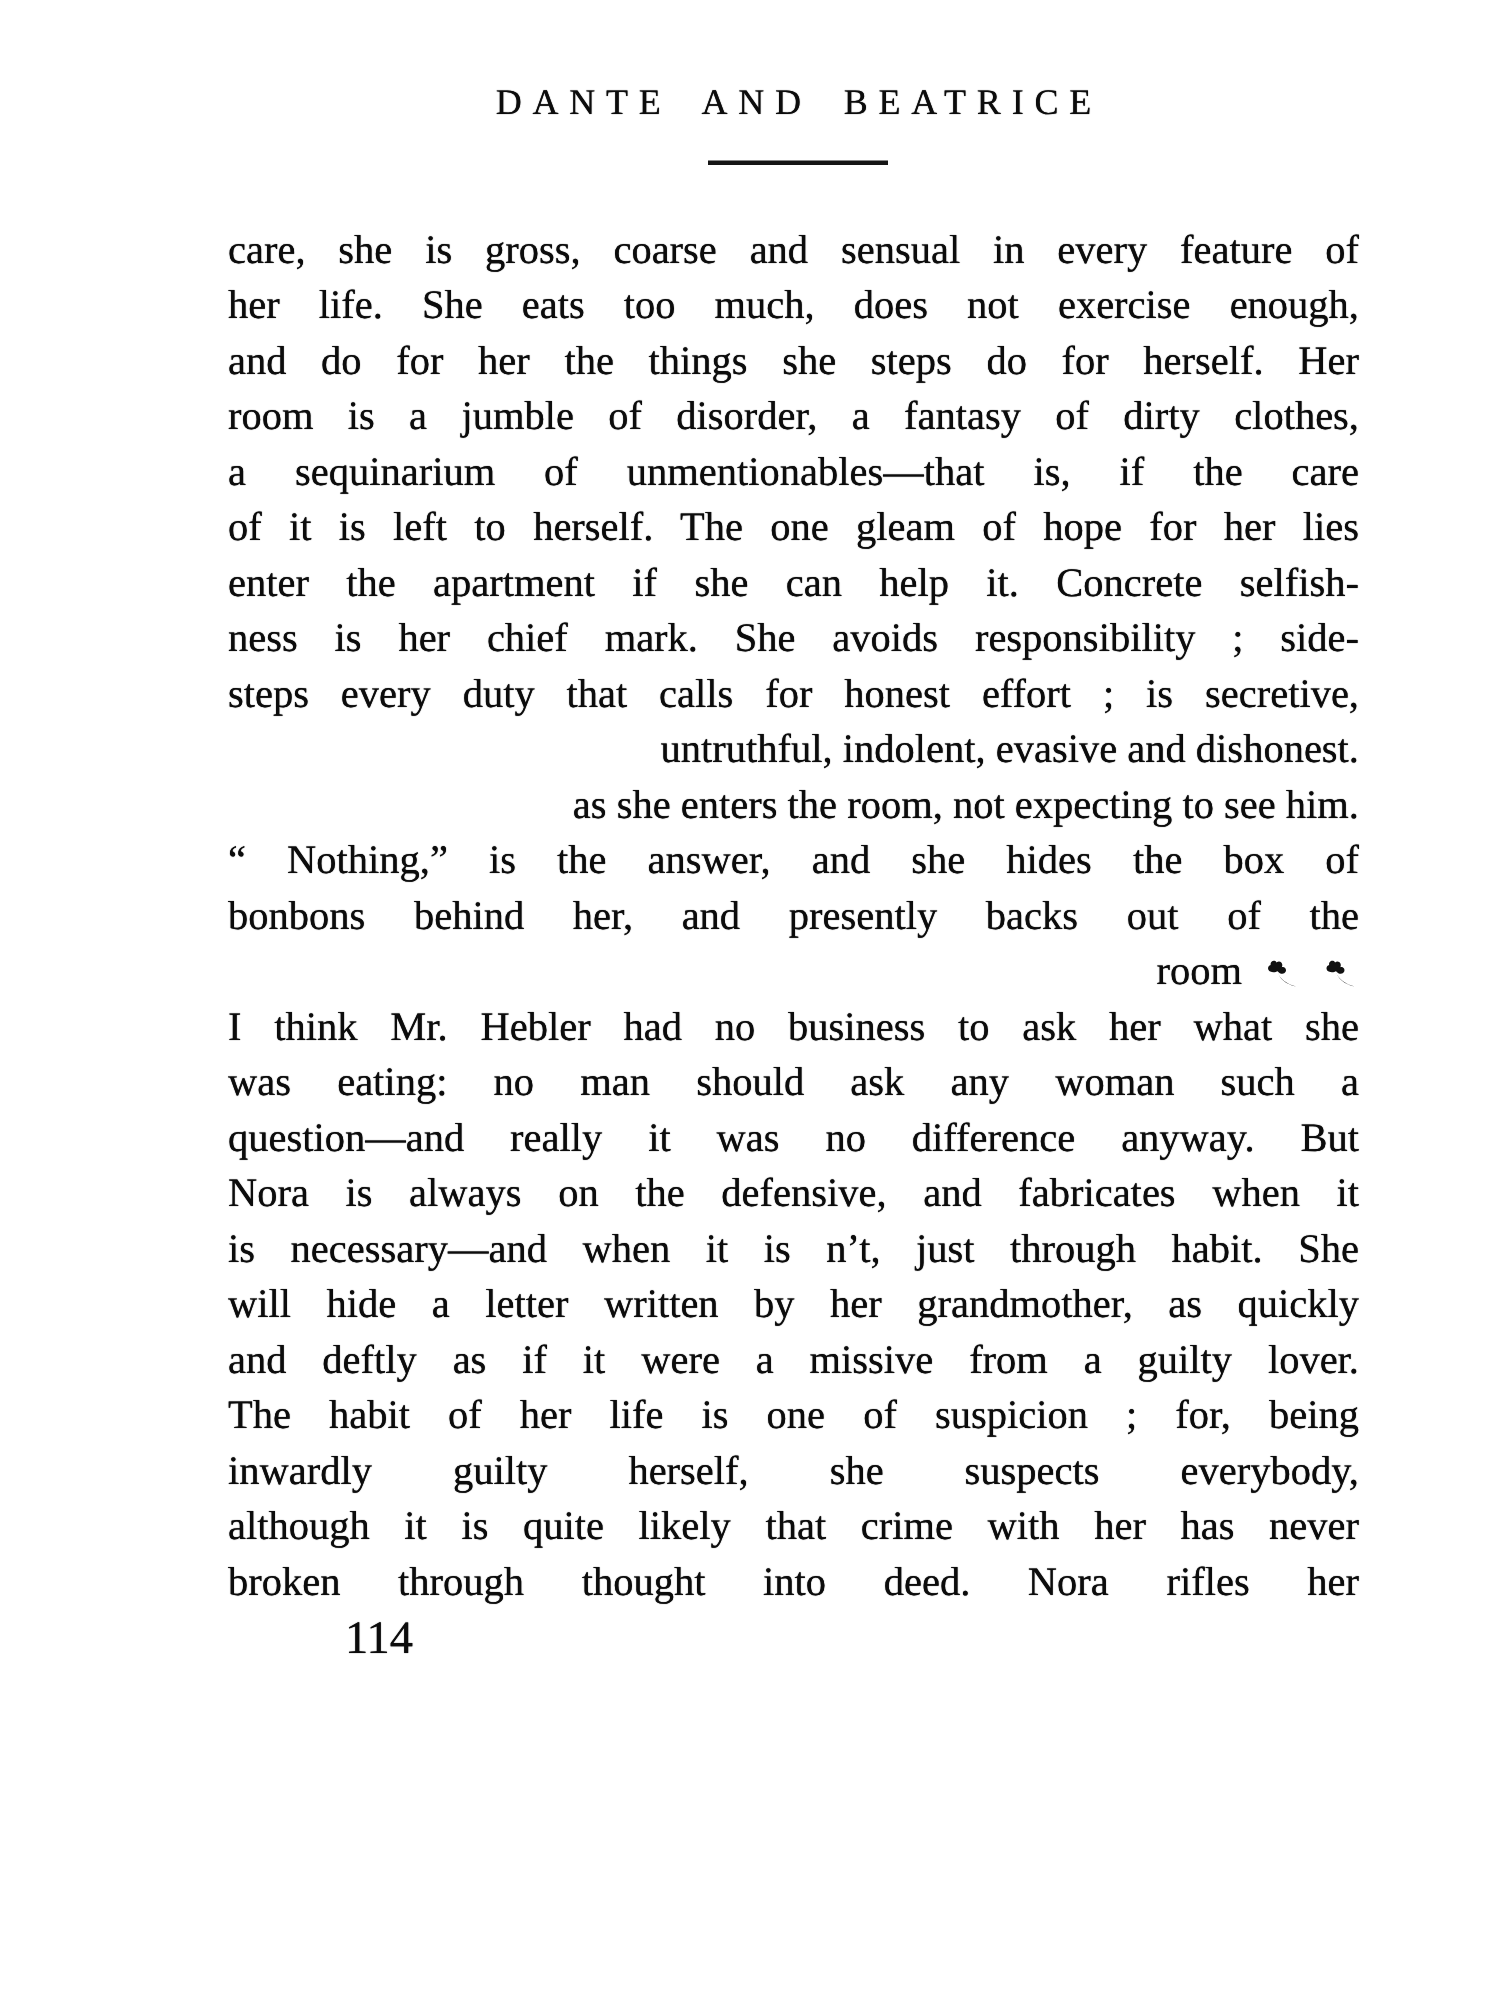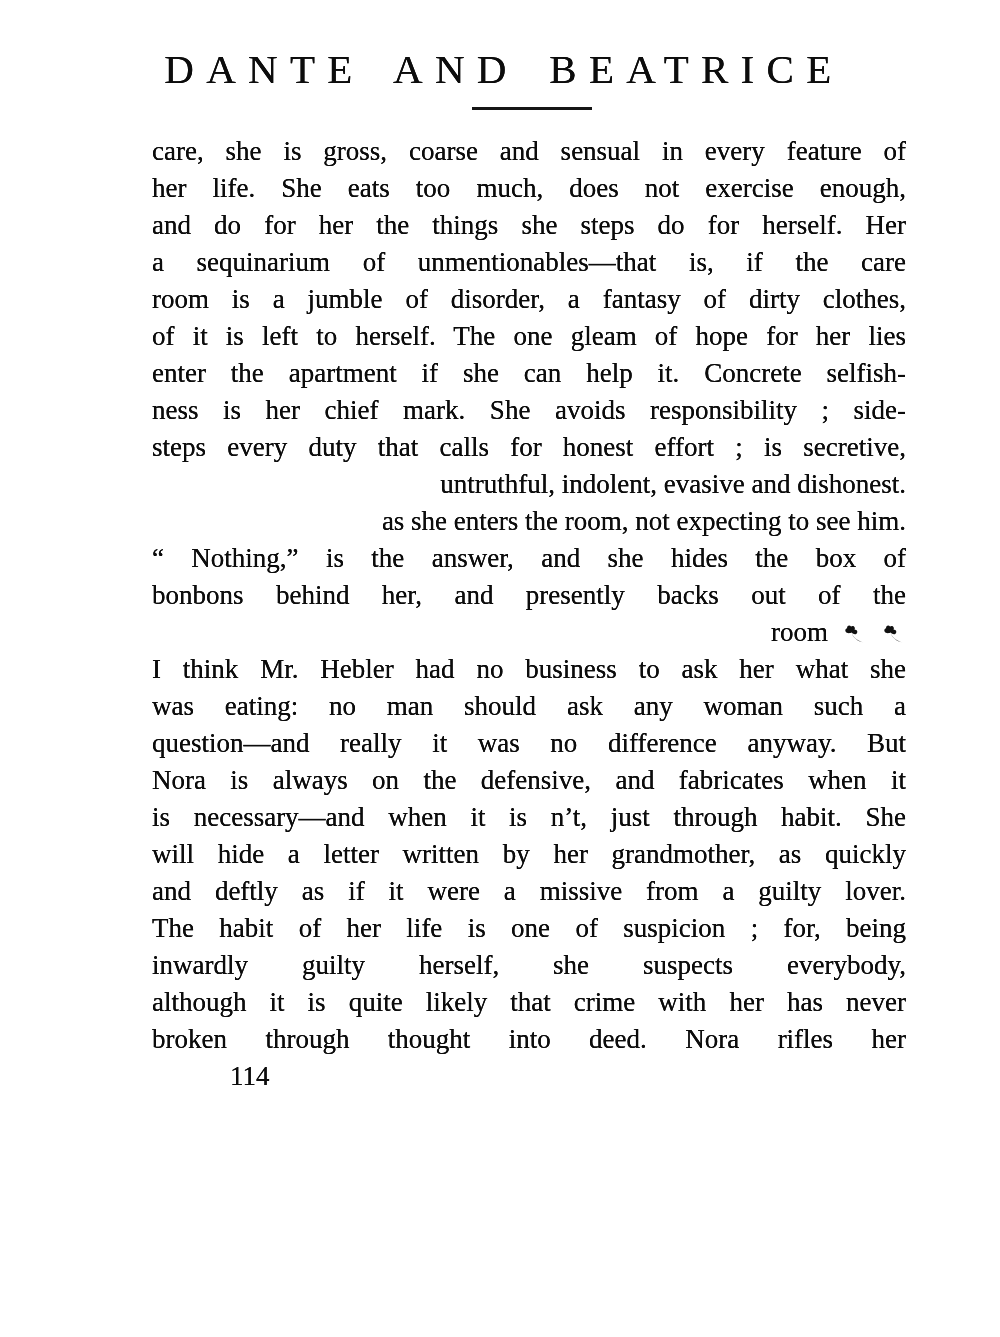--- a/index.html
+++ b/index.html
@@ -18,39 +18,39 @@
     overflow: hidden;
   }
   .content {
     position: absolute;
     left: 152px;
     top: 0;
     width: 754px;
   }
   .title {
     margin: 50px 0 0 0;
-    text-align: left;
-    font-size: 41px;
+    text-align: center;
+    font-size: 24px;
     font-weight: normal;
     letter-spacing: 0.30em;
     text-indent: 0.30em;
     word-spacing: 8px;
     line-height: 38px;
     white-space: nowrap;
     text-shadow: 0 0 0.6px #000;
   }
   .rule {
     width: 120px;
     height: 3px;
     background: #151515;
     margin: 19px auto 0 auto;
     transform: translateX(3px);
   }
   .bodytext {
-    margin-top: 23px;
+    margin-top: 38px;
   }
   .paragraph { margin: 0; }
   .line {
     font-size: 27px;
     line-height: 37px;
     height: 37px;
     text-align: justify;
     text-align-last: justify;
     text-shadow: 0 0 0.6px #000;
     white-space: normal;
@@ -62,41 +62,41 @@
   .fleuron {
     display: inline-block;
     margin-left: 16px;
     vertical-align: baseline;
   }
   .fleuron svg {
     display: inline-block;
     transform: translateY(3px);
   }
   .pagenum {
-    font-size: 27px;
+    font-size: 31px;
     line-height: 37px;
     height: 37px;
     padding-left: 78px;
     text-shadow: 0 0 0.6px #000;
   }
 </style>
 </head>
 <body>
 
 <div class="page">
   <div class="content">
     <h1 class="title">DANTE AND BEATRICE</h1>
     <div class="rule"></div>
     <div class="bodytext" id="body-text">
         <div class="paragraph">
           <div class="line">care, she is gross, coarse and sensual in every feature of</div>
           <div class="line">her life. She eats too much, does not exercise enough,</div>
           <div class="line">and do for her the things she steps do for herself. Her</div>
+          <div class="line">room is a jumble of disorder, a fantasy of dirty clothes,</div>
           <div class="line">a sequinarium of unmentionables—that is, if the care</div>
-          <div class="line">room is a jumble of disorder, a fantasy of dirty clothes,</div>
           <div class="line">of it is left to herself. The one gleam of hope for her lies</div>
           <div class="line">enter the apartment if she can help it. Concrete selfish-</div>
           <div class="line">ness is her chief mark. She avoids responsibility ; side-</div>
           <div class="line">steps every duty that calls for honest effort ; is secretive,</div>
           <div class="line last">untruthful, indolent, evasive and dishonest.</div>
         </div>
         <div class="paragraph">
           <div class="line last">as she enters the room, not expecting to see him.</div>
         </div>
         <div class="paragraph">

